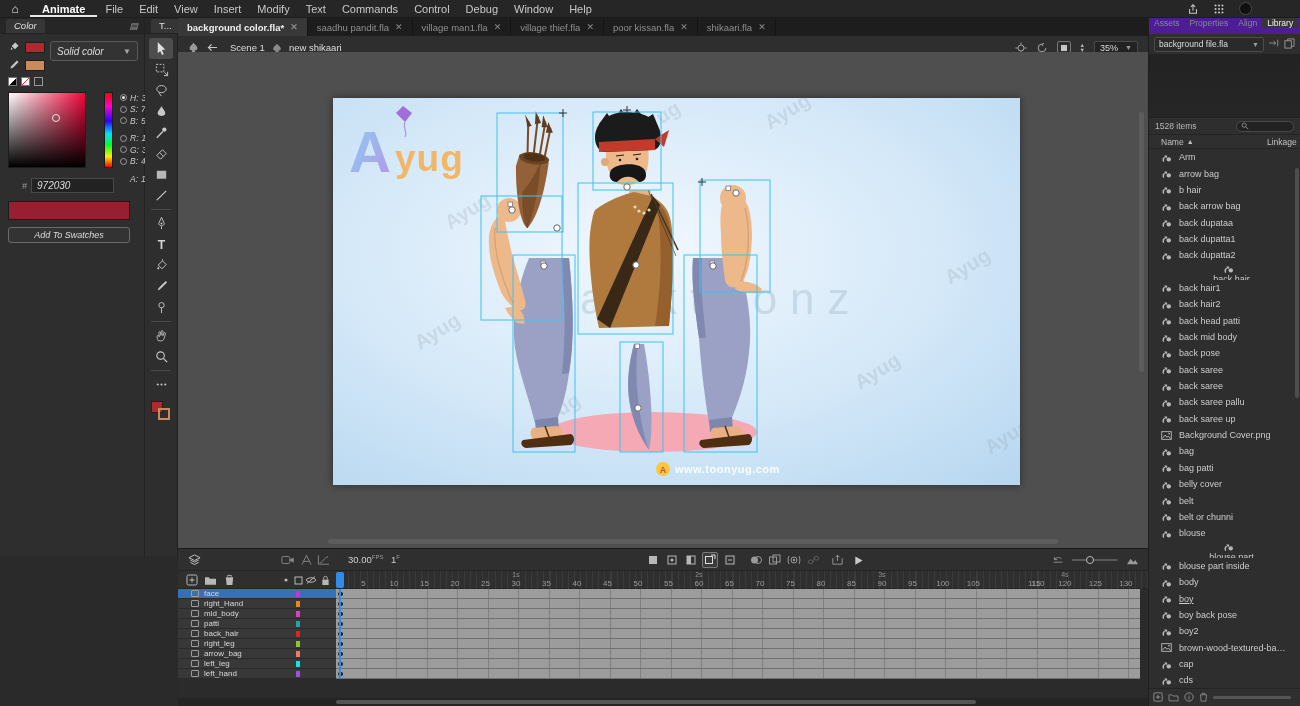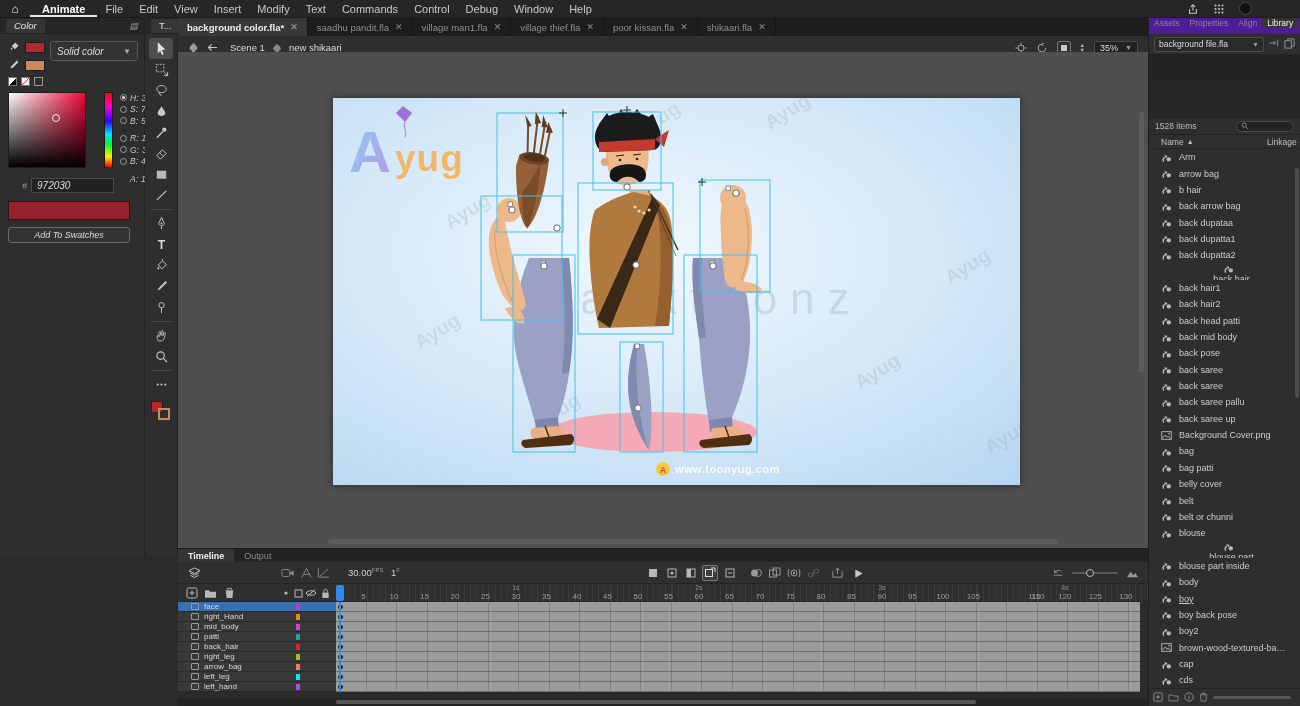--- a/index.html
+++ b/index.html
@@ -588,24 +588,20 @@
         <circle cx="330" cy="371" r="7" fill="#f8c83e"></circle>
         <text x="330" y="374.5" font-size="9" font-weight="bold" fill="#e0483a" text-anchor="middle">A</text>
         <text id="url-text" x="342" y="375" font-size="11" font-weight="bold" fill="#ffffff" opacity="0.92" letter-spacing="0.5">www.toonyug.com</text>
       </g>
     </svg>
     <div class="abs cv-scroll" style="left:150px; top:487px; width:730px; height:5px;"></div>
     <div class="abs cv-scroll" style="left:961px; top:60px; width:5px; height:260px;"></div>
   </div>
 
   <div id="timeline" class="abs">
-    <div id="tl-tabs">
-      <span class="tl-tab active">Timeline</span>
-      <span class="tl-tab">Output</span>
-    </div>
     <div id="tl-toolbar">
       <span class="tl-ic" style="left:8px">
           <svg width="13" height="13" viewBox="0 0 14 14">
             <path d="M7 1 L13 4 L7 7 L1 4 Z M2.5 6.5 L7 8.8 L11.5 6.5 M2.5 9 L7 11.3 L11.5 9" stroke="#c8c8c8" fill="none" stroke-width="1"></path>
           </svg>
         </span>
       <span class="tl-ic" style="left:102px">
           <svg width="14" height="12" viewBox="0 0 16 12">
             <rect x="1" y="2" width="9" height="8" rx="1.5" fill="none" stroke="#8a8a8a"></rect>
             <path d="M10 5.5 L14.5 3 L14.5 9 L10 6.5" fill="#8a8a8a"></path>

